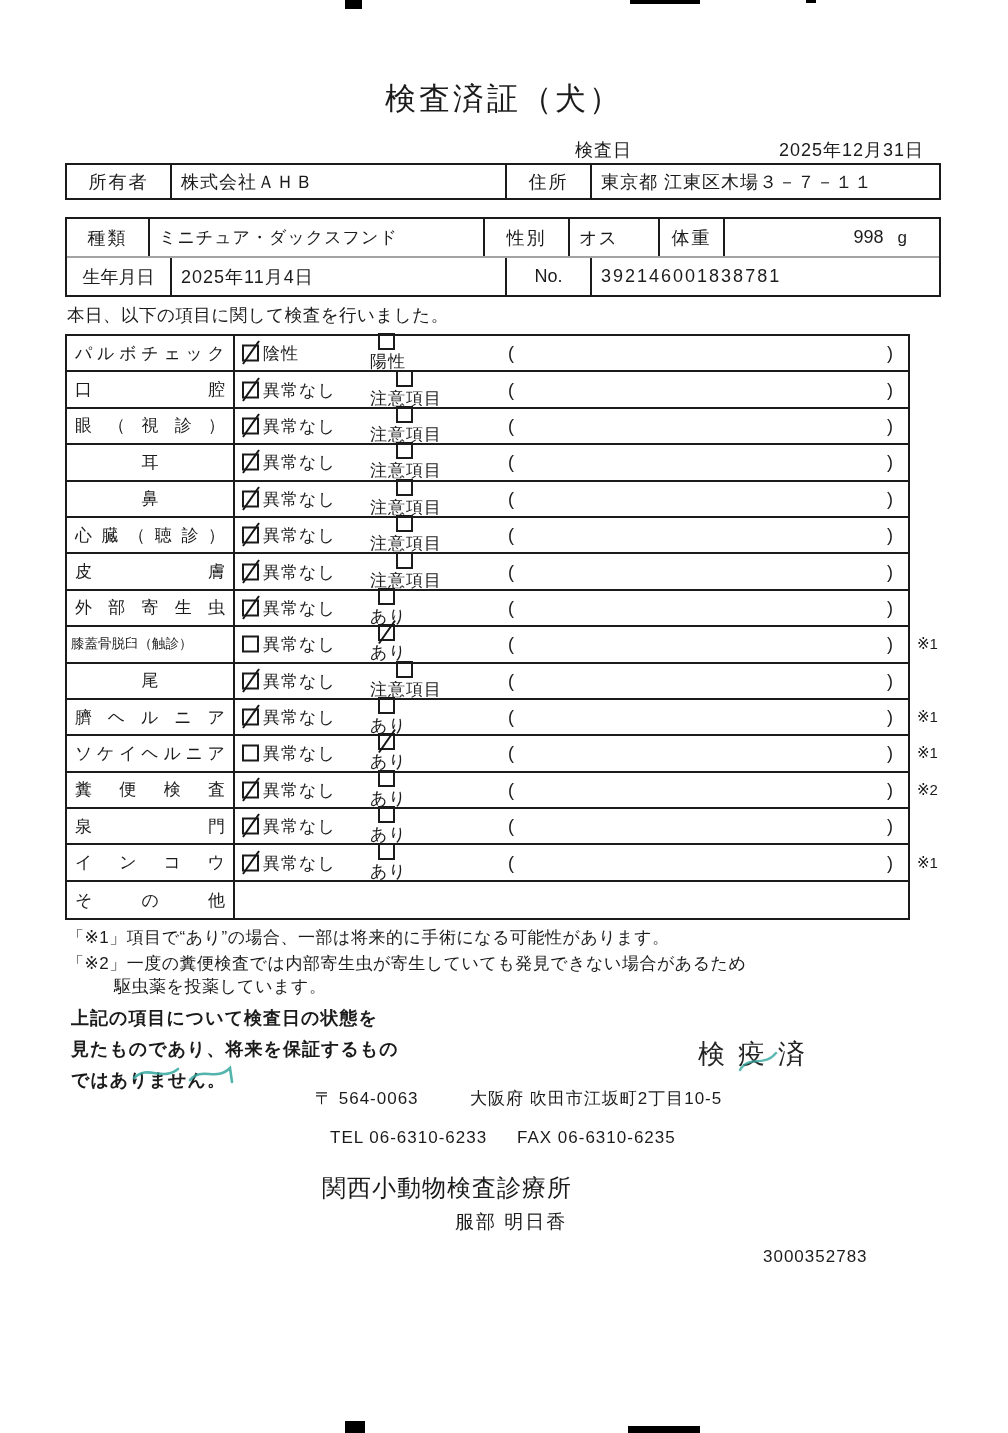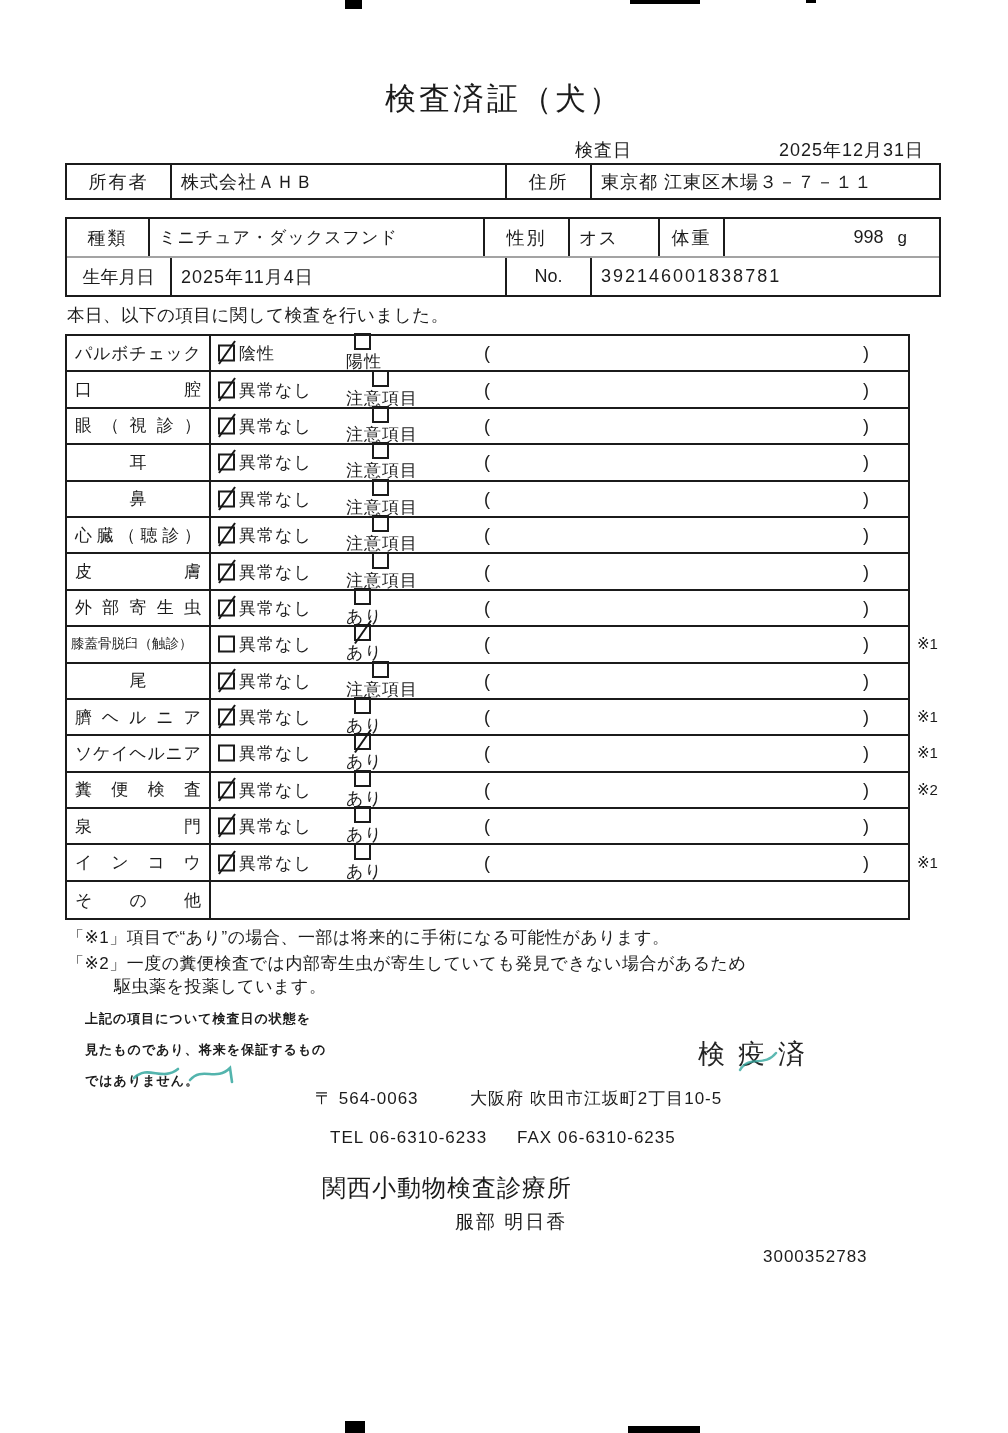--- a/index.html
+++ b/index.html
@@ -30,21 +30,21 @@
   .unit { margin-left:14px; font-size:17px; }
 
   .owner-tbl { top:163px; }
   .pet-tbl   { top:217px; }
 
   .intro { left:67px; top:303px; font-size:17.5px; letter-spacing:0.5px; }
 
   .insp-tbl { position:absolute; left:65px; top:334px; width:845px; border:2px solid #1b1b1b; box-sizing:border-box; }
   .irow { display:flex; height:36.4px; border-bottom:2px solid #1b1b1b; box-sizing:border-box; }
   .irow:last-child { border-bottom:none; }
-  .ilabel { width:144px; border-right:2px solid #1b1b1b; box-sizing:border-box;
+  .ilabel { width:168px; border-right:2px solid #1b1b1b; box-sizing:border-box;
             padding:0 8px; display:flex; align-items:center; font-size:17px; overflow:hidden; }
   .ilabel > span { display:inline-block; width:100%; text-align:justify; text-align-last:justify; }
   .ilabel.center > span { text-align:center; text-align-last:center; }
   .ilabel.small { font-size:13.5px; padding:0 4px; }
   .ilabel.small > span { text-align:left; text-align-last:left; }
   .icontent { position:relative; flex:1; }
   .opt { position:absolute; top:50%; transform:translateY(-50%); display:flex; align-items:center;
          font-size:17px; letter-spacing:1px; white-space:nowrap; }
   .opt0 { left:7px; } .opt1 { left:135px;flex-direction:column; }
   .cbx { width:13px; height:13px; border:2px solid #1b1b1b; margin-right:4px; position:relative; flex:none; }
@@ -52,21 +52,21 @@
            border-top:2.3px solid #161616; transform:rotate(-55deg); }
   .paren { position:absolute; top:50%; transform:translateY(-50%); font-size:18px; }
   .paren.open { left:273px; } .paren.close { left:652px; }
   .rownote { position:absolute; left:calc(100% + 9px); top:50%; transform:translateY(-50%);
              font-size:15px; white-space:nowrap; }
 
   .fn1 { left:67px;  top:926px; font-size:17px; letter-spacing:0.5px; }
   .fn2 { left:67px;  top:952px; font-size:17px; letter-spacing:0.5px; }
   .fn3 { left:114px; top:975px; font-size:17px; letter-spacing:0.5px; }
 
-  .disclaimer { position:absolute; left:85px; top:1003px; font-size:13px; font-weight:600;
+  .disclaimer { position:absolute; left:71px; top:1003px; font-size:18px; font-weight:600;
                 line-height:31px; letter-spacing:1px; }
 
   .stamp { left:698px; top:1036px; font-size:27px; letter-spacing:13px; color:#242424; }
   .ink { position:absolute; }
 
   .postal  { left:315px; top:1087px; font-size:17px; letter-spacing:1px; }
   .addr    { left:470px; top:1087px; font-size:17px; letter-spacing:1px; }
   .tel     { left:330px; top:1128px; font-size:17px; letter-spacing:1px; }
   .fax     { left:517px; top:1128px; font-size:17px; letter-spacing:1px; }
   .clinic-name { left:322px; top:1172px; font-size:24px; letter-spacing:1px; }

